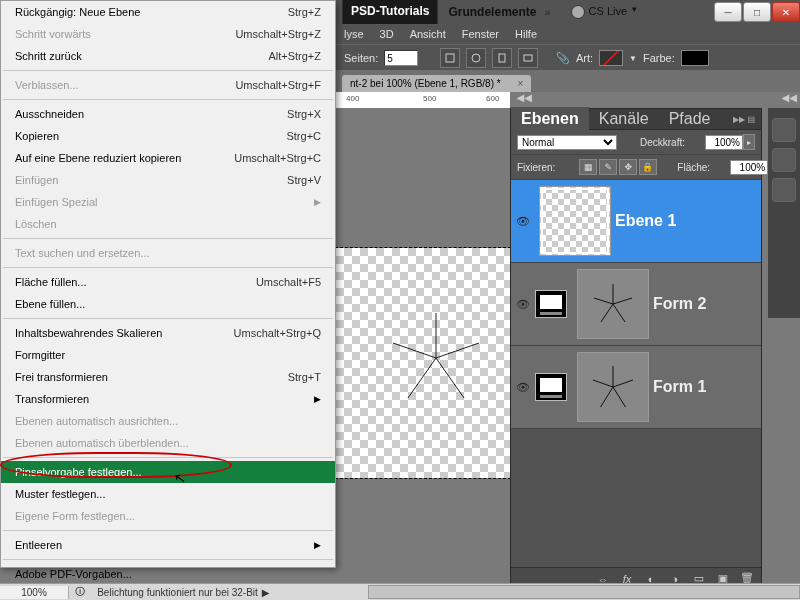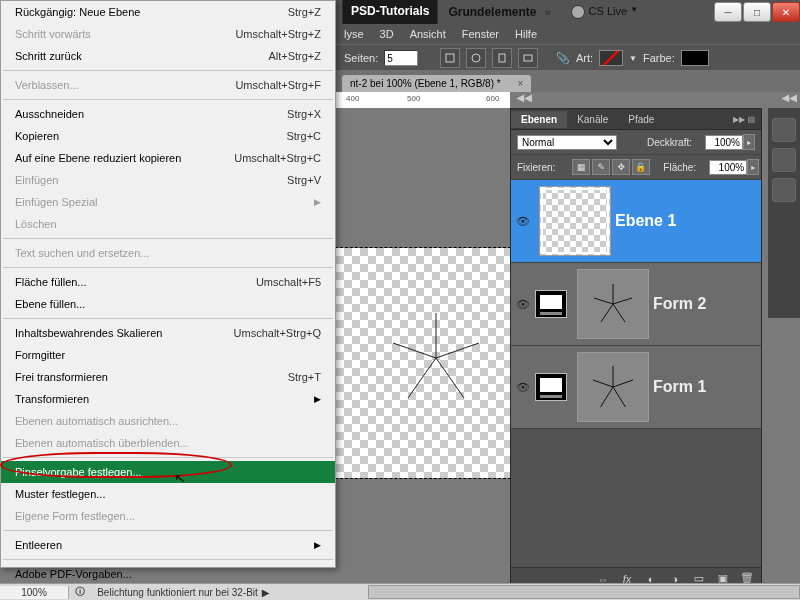--- a/index.html
+++ b/index.html
@@ -27,23 +27,23 @@
   .ruler-h div { position:absolute; top:2px; }
   .canvas-area { position:absolute; left:336px; top:108px; width:174px; height:440px; background:#7a7a7a; overflow:hidden; }
   .checker { position:absolute; left:0; top:140px; width:174px; height:230px;
     background-image: linear-gradient(45deg,#ccc 25%,transparent 25%),linear-gradient(-45deg,#ccc 25%,transparent 25%),linear-gradient(45deg,transparent 75%,#ccc 75%),linear-gradient(-45deg,transparent 75%,#ccc 75%);
     background-size:16px 16px; background-position:0 0,0 8px,8px -8px,-8px 0; background-color:#fff;
     outline:1px dashed #000;
   }
   .star-canvas { position:absolute; left:50px; top:200px; width:100px; height:100px; }
   .layers-panel { position:absolute; left:510px; top:108px; width:250px; height:480px; background:#535353; border:1px solid #2a2a2a; }
   .panel-tabs { height:20px; background:#3d3d3d; display:flex; align-items:center; border-bottom:1px solid #2a2a2a;}
-  .ptab { padding:3px 10px; color:#ccc; font-size:10px; }
+  .ptab { padding:3px 10px; color:#ccc; font-size:16px; }
   .ptab.active { background:#535353; color:#fff; font-weight:bold; }
-  .panel-row { display:flex; align-items:center; padding:4px 6px; color:#e0e0e0; font-size:10px; gap:13px; border-bottom:1px solid #444;}
+  .panel-row { display:flex; align-items:center; padding:4px 6px; color:#e0e0e0; font-size:10px; gap:20px; border-bottom:1px solid #444;}
   .panel-row select, .panel-row input { font-size:10px; border:1px solid #888; background:#fff; }
   .panel-row input { width:32px; text-align:right; padding:1px 2px;}
   .val-box { display:flex; align-items:center; }
   .val-tri { width:10px; height:14px; background:#6a6a6a; border:1px solid #888; display:flex; align-items:center; justify-content:center; color:#ddd; font-size:8px;}
   .fix-icons { display:flex; gap:2px; margin-left:4px;}
   .fix-icons .ico { width:16px; height:14px; border:1px solid #888; background:#6a6a6a; display:flex; align-items:center; justify-content:center; color:#ddd; font-size:9px;}
   .layer-list { background:#6c6c6c; }
   .layer-row { display:flex; align-items:center; height:82px; border-bottom:1px solid #444; }
   .layer-row.sel { background:#3a8ee6; color:#fff; }
   .eye { width:24px; display:flex; justify-content:center; color:#222;}
@@ -143,21 +143,21 @@
 
 <div class="doc-tab-bar">
   <div class="doc-tab">
     <span>nt-2 bei 100% (Ebene 1, RGB/8) *</span>
     <span class="x">×</span>
   </div>
 </div>
 
 <div class="ruler-h">
   <div style="left:10px">400</div>
-  <div style="left:71px">500</div>
+  <div style="left:87px">500</div>
   <div style="left:150px">600</div>
 </div>
 
 <div class="canvas-area">
   <div class="checker"></div>
   <svg class="star-canvas" viewBox="0 0 100 100">
     <g stroke="#222" stroke-width="1" fill="none">
       <line x1="50" y1="50" x2="50" y2="5"></line>
       <line x1="50" y1="50" x2="93" y2="35"></line>
       <line x1="50" y1="50" x2="78" y2="90"></line>

